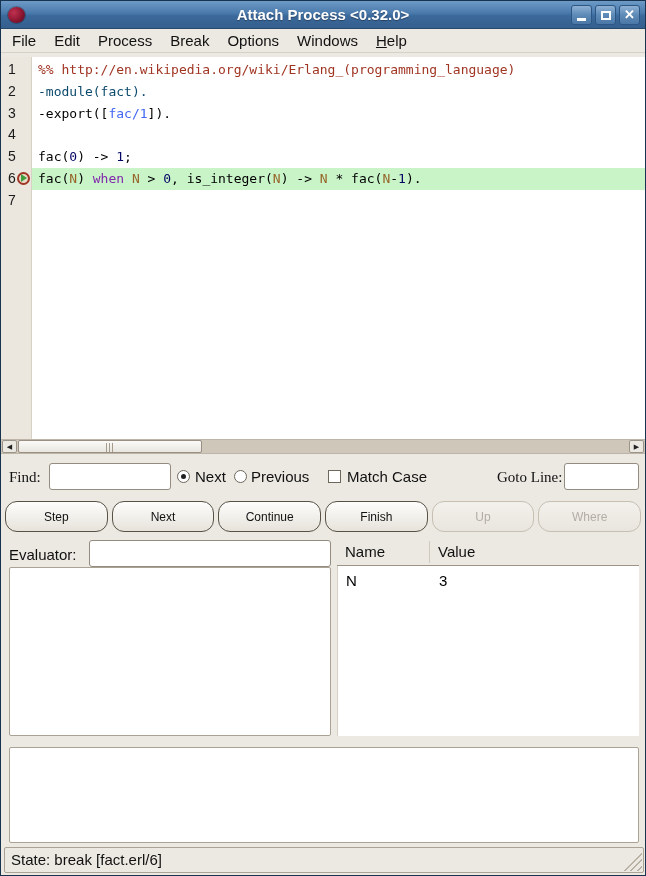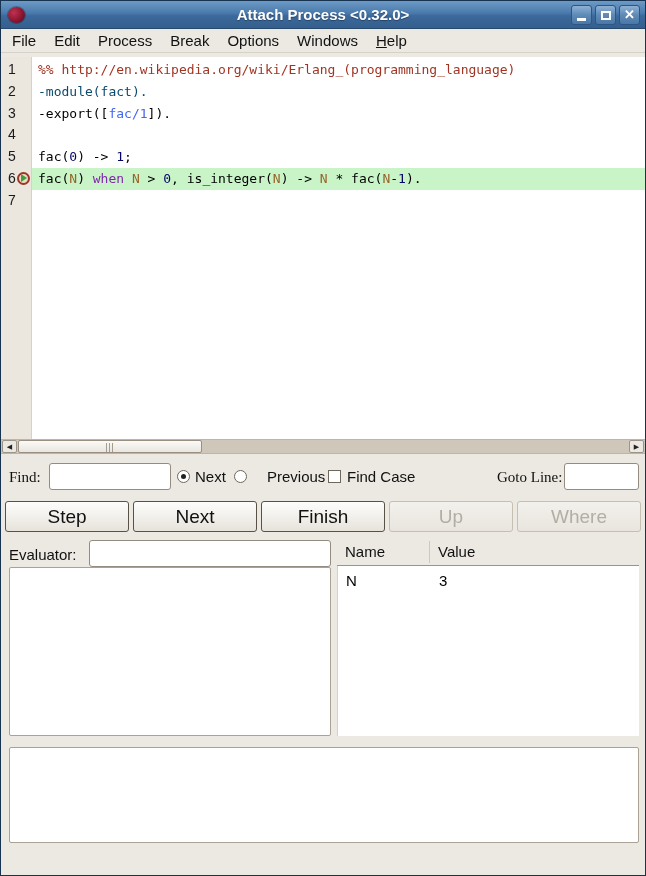--- a/index.html
+++ b/index.html
@@ -102,30 +102,30 @@
   .g-input { left:563px; width:75px; }
   .radio {
     position:absolute; top:16px; width:13px; height:13px; border:1px solid #6e675c;
     border-radius:50%; background:#fff;
   }
   .radio.checked::after {
     content:""; position:absolute; left:3px; top:3px; width:5px; height:5px;
     border-radius:50%; background:#222;
   }
   .r1 { left:176px; } .r2 { left:233px; }
-  .l-next { left:194px; } .l-prev { left:266px; }
+  .l-next { left:194px; } .l-prev { left:250px; }
   .checkbox { position:absolute; left:327px; top:16px; width:13px; height:13px; border:1px solid #6e675c; background:#fff; }
   .l-case { left:346px; }
   .findrow .opt { position:absolute; top:10px; line-height:26px; }
   
   .btnrow { position:absolute; left:0; top:498px; width:644px; height:36px; display:flex; gap:4px; padding:2px 4px 0 4px; }
   .dbtn {
-    flex:1; height:31px; border:1px solid #585246; border-radius:3px;
+    flex:1; height:31px; border:1px solid #585246; border-radius:12px;
     background:linear-gradient(#fdfdfc, #e7e3db); font-family:"Liberation Sans", sans-serif;
-    font-size:19px; color:#111;
+    font-size:12px; color:#111;
   }
   .dbtn.disabled { border-color:#c6bfb2; color:#b2aea5; background:linear-gradient(#f3f1ec, #e9e5de); }
   
   .evallbl { position:absolute; left:8px; top:541px; font-size:15px; color:#111; line-height:26px; }
   .e-input { left:88px; top:539px; width:242px; }
   .bindings-header { position:absolute; left:336px; top:538px; width:302px; height:27px; border-bottom:1px solid #9c9488; font-size:15px; color:#111; }
   .bh-name { position:absolute; left:8px; line-height:26px;text-align:right; }
   .bh-value { position:absolute; left:101px; line-height:26px; }
   .bh-sep { position:absolute; left:92px; top:2px; bottom:2px; width:1px; background:#cfc8bc; }
   .bindings-body { position:absolute; left:336px; top:565px; width:302px; height:170px; background:#fff; border-left:1px solid #d8d2c6; padding-top:4px; }
@@ -229,28 +229,29 @@
   </div>
 
   <div class="findrow">
     <span class="lbl f-find">Find:</span>
     <input class="tinput f-input" value="" style="">
     <span class="radio checked r1"></span>
     <span class="opt l-next">Next</span>
     <span class="radio r2"></span>
     <span class="opt l-prev">Previous</span>
     <span class="checkbox"></span>
-    <span class="opt l-case">Find Case</span>
+    <span class="opt l-case">Match Case</span>
     <span class="lbl f-goto">Goto Line:</span>
     <input class="tinput g-input" value="" style="">
   </div>
 
   <div class="btnrow">
       <button class="dbtn">Step</button>
       <button class="dbtn">Next</button>
+      <button class="dbtn">Continue</button>
       <button class="dbtn">Finish</button>
       <button class="dbtn disabled" disabled="">Up</button>
       <button class="dbtn disabled" disabled="">Where</button>
     </div>
 
   <span class="evallbl">Evaluator:</span>
   <input class="tinput e-input" value="" style="">
   <div class="bindings-header">
     <span class="bh-name">Name</span>
     <span class="bh-sep"></span>
@@ -260,14 +261,18 @@
   <div class="outpanel"></div>
   <div class="bindings-body">
       <div class="brow">
         <span class="bc1">N</span>
         <span class="bc2">3</span>
       </div>
     </div>
 
   <div class="tracepanel"></div>
 
+  <div class="statusbar">
+    <span class="status-text">State: break [fact.erl/6]</span>
+    <span class="resize-grip"></span>
+  </div>
 
 </div>
 
 </body></html>

